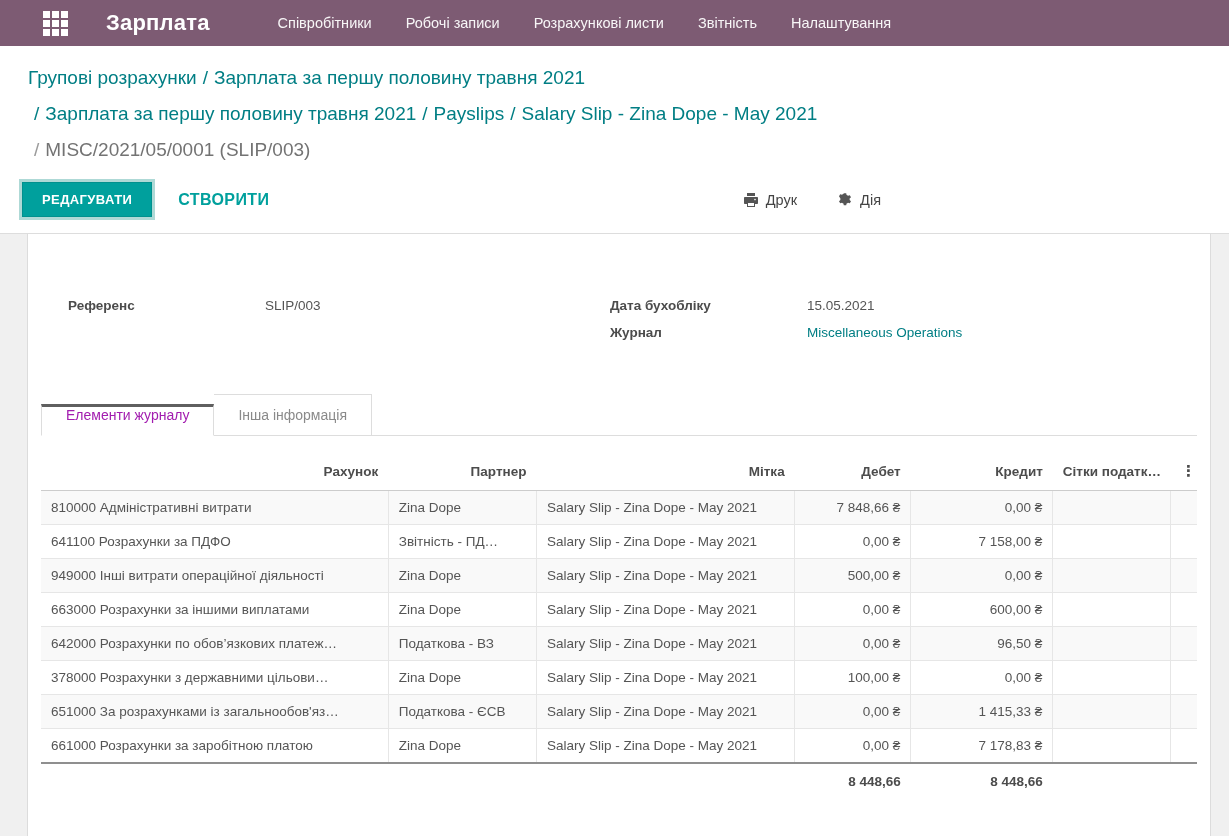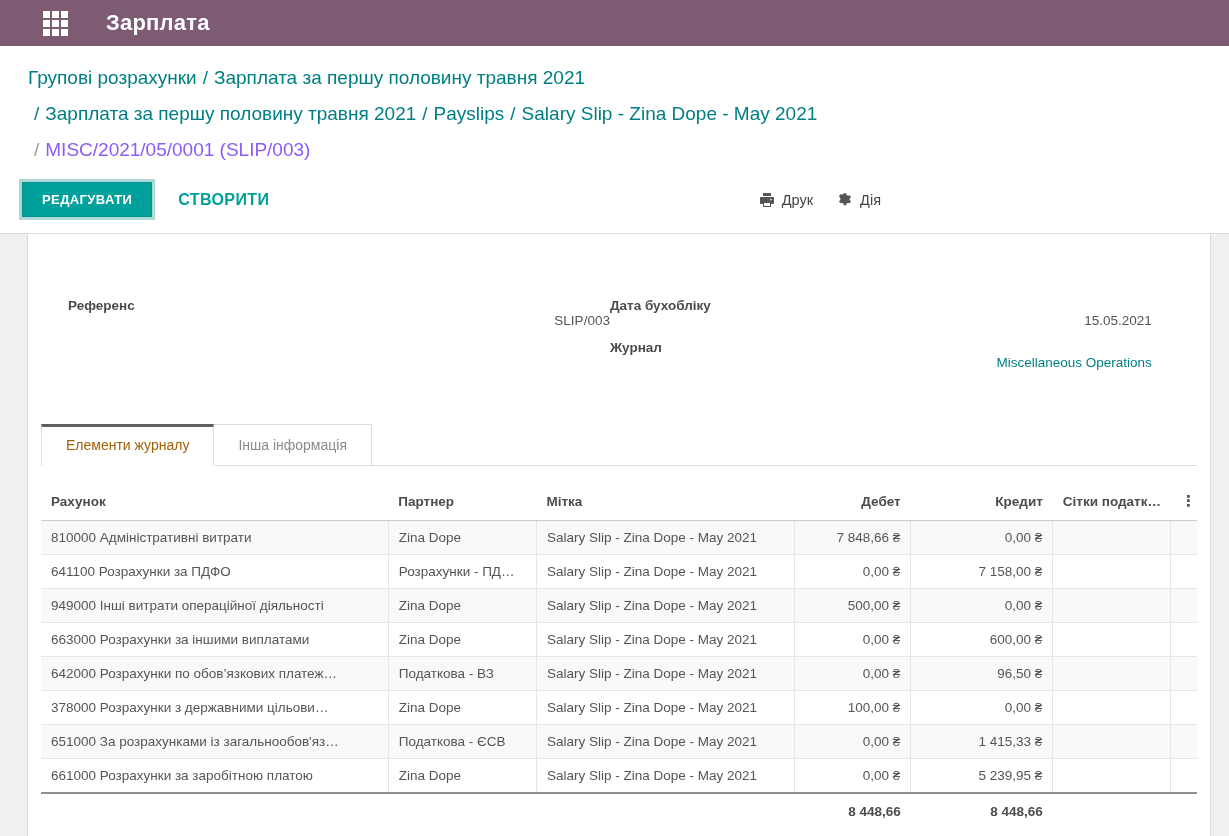--- a/index.html
+++ b/index.html
@@ -14,51 +14,51 @@
   .apps-grid i { background:#fff; display:block; }
   .brand { font-size:22px; font-weight:bold; margin-left:28px; letter-spacing:0.2px; }
   .nav-items { display:flex; margin-left:68px; gap:34px; font-size:14.5px; }
   .nav-item { cursor:pointer; opacity:0.95; }
 
   
   .breadcrumbs { padding:14px 23px 0 28px; font-size:19px; line-height:36px; background:#fff; }
   .bc-link { color:#017e84; text-decoration:none; cursor:pointer; }
   .bc-sep { color:#017e84; padding:0 6px; }
   .bc-line3 .bc-sep { color:#9a9a9a; }
-  .bc-current { color:#8b5cf6; }
+  .bc-current { color:#737373; }
 
   
   .control-panel { display:flex; padding:14px 28px 16px 22px; background:#fff; border-bottom:1px solid #ddd; }
   .btn-primary { background:#00a09d; border:1px solid #00918e; color:#fff; font-weight:bold; font-size:13px; padding:9px 19px; letter-spacing:0.4px; cursor:pointer; box-shadow:0 0 0 3px #aed9d6; font-family:inherit; }
   .btn-link { background:none; border:none; color:#00a09d; font-weight:bold; font-size:16px; letter-spacing:0.4px; margin-left:26px; cursor:pointer; font-family:inherit; }
-  .cp-right { margin-left:auto; margin-right:320px; display:flex; gap:24px; }
+  .cp-right { margin-left:auto; margin-right:320px; display:flex; gap:40px; }
   .cp-action { display:flex; align-items:center; gap:7px; font-size:14.5px; color:#444; cursor:pointer; }
   .cp-action svg { display:block; }
 
   
   .content { flex:1 1 auto; background:#f0f0f0; padding:0 18px 14px 27px; }
   .sheet { background:#fff; border:1px solid #dcdcdc; border-top:none; min-height:608px; padding:16px 13px 20px 13px; }
   .title { font-size:30px; color:#222; font-weight:normal; margin:12px 0 0 27px; }
 
   .fields { display:flex; margin:48px 0 0 27px; }
   .fgroup { width:48%; }
-  .frow { display:flex; margin-bottom:12px; font-size:13.5px;flex-direction:column; }
+  .frow { display:flex; margin-bottom:12px; font-size:13.5px; }
   .flabel { width:197px; font-weight:bold; color:#4c4c4c; flex:0 0 auto; }
   .fvalue { color:#555;text-align:right; }
   .fvalue.link { color:#017e84; cursor:pointer; }
 
   
   .tabs { display:flex; margin:42px 0 0 0; border-bottom:1px solid #ddd; align-items:flex-end; }
   .tab { padding:12px 24px; font-size:14px; border:1px solid #ddd; margin-bottom:-1px; cursor:pointer; background:#fff; }
-  .tab.active { border-top:3px solid #5f5f5f; border-bottom:1px solid #fff; color:#a16207; padding-top:10px; }
+  .tab.active { border-top:3px solid #5f5f5f; border-bottom:1px solid #fff; color:#a21caf; padding-top:0; }
   .tab.inactive { color:#8a8a8a; border-left:none; }
 
   
   .jtable { width:100%; border-collapse:collapse; table-layout:fixed; margin-top:16px; font-size:13.5px; }
-  .jtable th { text-align:left; font-weight:bold; color:#4c4c4c; padding:10px 10px; border-bottom:1px solid #ccc; overflow:hidden; white-space:nowrap; text-overflow:ellipsis; cursor:pointer; }
+  .jtable th { text-align:right; font-weight:bold; color:#4c4c4c; padding:10px 10px; border-bottom:1px solid #ccc; overflow:hidden; white-space:nowrap; text-overflow:ellipsis; cursor:pointer; }
   .jtable th.num, .jtable td.num { text-align:right; }
   .jtable tbody td { padding:9px 10px; color:#555; border-bottom:1px solid #e6e6e6; border-left:1px solid #e6e6e6; overflow:hidden; white-space:nowrap; text-overflow:ellipsis; }
   .jtable tbody td:first-child { border-left:none; }
   .jtable tbody tr:nth-child(odd) td { background:#f9f9f9; }
   .jtable tbody tr { cursor:pointer; }
   .jtable tfoot td { padding:10px 10px; font-weight:bold; color:#4c4c4c; border-top:2px solid #8f8f8f; }
   .kebab { color:#4c4c4c; font-size:15px; font-weight:bold; text-align:center; cursor:pointer; }
 </style>
 </head>
 <body>
@@ -73,20 +73,27 @@
           <i></i>
           <i></i>
           <i></i>
           <i></i>
           <i></i>
           <i></i>
           <i></i>
       </span>
     </div>
     <div class="brand">Зарплата</div>
+    <nav class="nav-items">
+      <span class="nav-item">Співробітники</span>
+      <span class="nav-item">Робочі записи</span>
+      <span class="nav-item">Розрахункові листи</span>
+      <span class="nav-item">Звітність</span>
+      <span class="nav-item">Налаштування</span>
+    </nav>
   </header>
 
   <div class="breadcrumbs">
     <div class="bc-line">
       <a class="bc-link">Групові розрахунки</a><span class="bc-sep">/</span><a class="bc-link">Зарплата за першу половину травня 2021</a>
     </div>
     <div class="bc-line">
       <span class="bc-sep">/</span><a class="bc-link">Зарплата за першу половину травня 2021</a><span class="bc-sep">/</span><a class="bc-link">Payslips</a><span class="bc-sep">/</span><a class="bc-link">Salary Slip - Zina Dope - May 2021</a>
     </div>
     <div class="bc-line bc-line3">
@@ -167,21 +174,21 @@
             <td>810000 Адміністративні витрати</td>
             <td>Zina Dope</td>
             <td>Salary Slip - Zina Dope - May 2021</td>
             <td class="num">7 848,66 ₴</td>
             <td class="num">0,00 ₴</td>
             <td></td>
             <td></td>
           </tr>
           <tr>
             <td>641100 Розрахунки за ПДФО</td>
-            <td>Розрахунки - ПД…</td>
+            <td>Звітність - ПД…</td>
             <td>Salary Slip - Zina Dope - May 2021</td>
             <td class="num">0,00 ₴</td>
             <td class="num">7 158,00 ₴</td>
             <td></td>
             <td></td>
           </tr>
           <tr>
             <td>949000 Інші витрати операційної діяльності</td>
             <td>Zina Dope</td>
             <td>Salary Slip - Zina Dope - May 2021</td>
@@ -224,21 +231,21 @@
             <td class="num">0,00 ₴</td>
             <td class="num">1 415,33 ₴</td>
             <td></td>
             <td></td>
           </tr>
           <tr>
             <td>661000 Розрахунки за заробітною платою</td>
             <td>Zina Dope</td>
             <td>Salary Slip - Zina Dope - May 2021</td>
             <td class="num">0,00 ₴</td>
-            <td class="num">5 239,95 ₴</td>
+            <td class="num">7 178,83 ₴</td>
             <td></td>
             <td></td>
           </tr>
         </tbody>
         <tfoot>
           <tr>
             <td></td>
             <td></td>
             <td></td>
             <td class="num">8 448,66</td>

